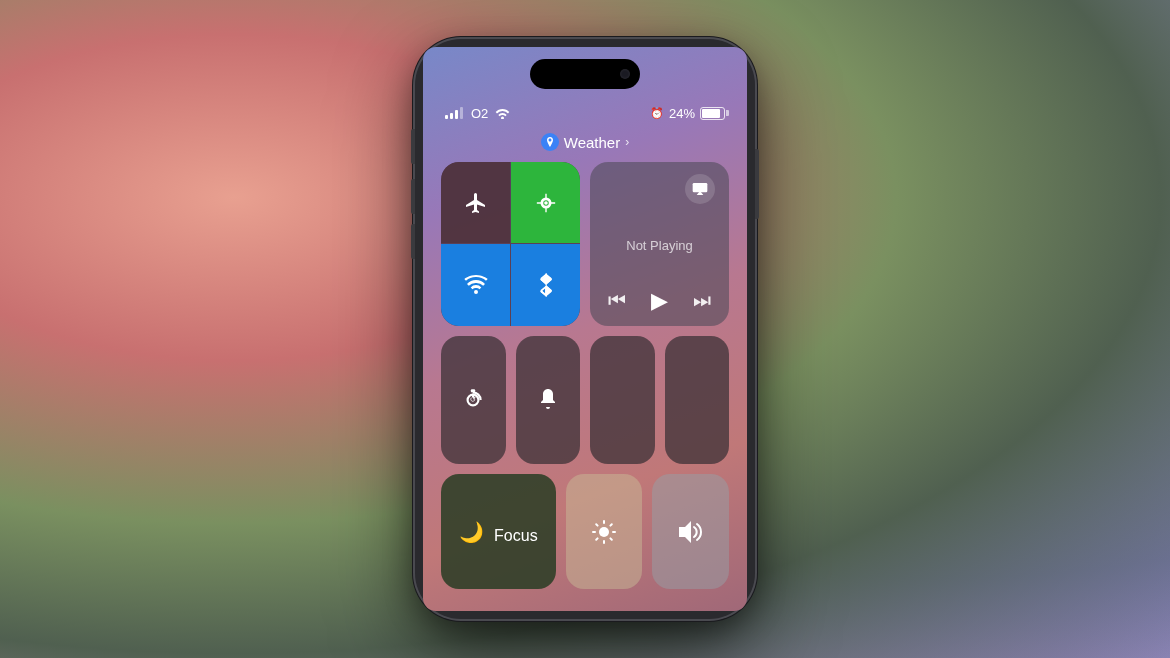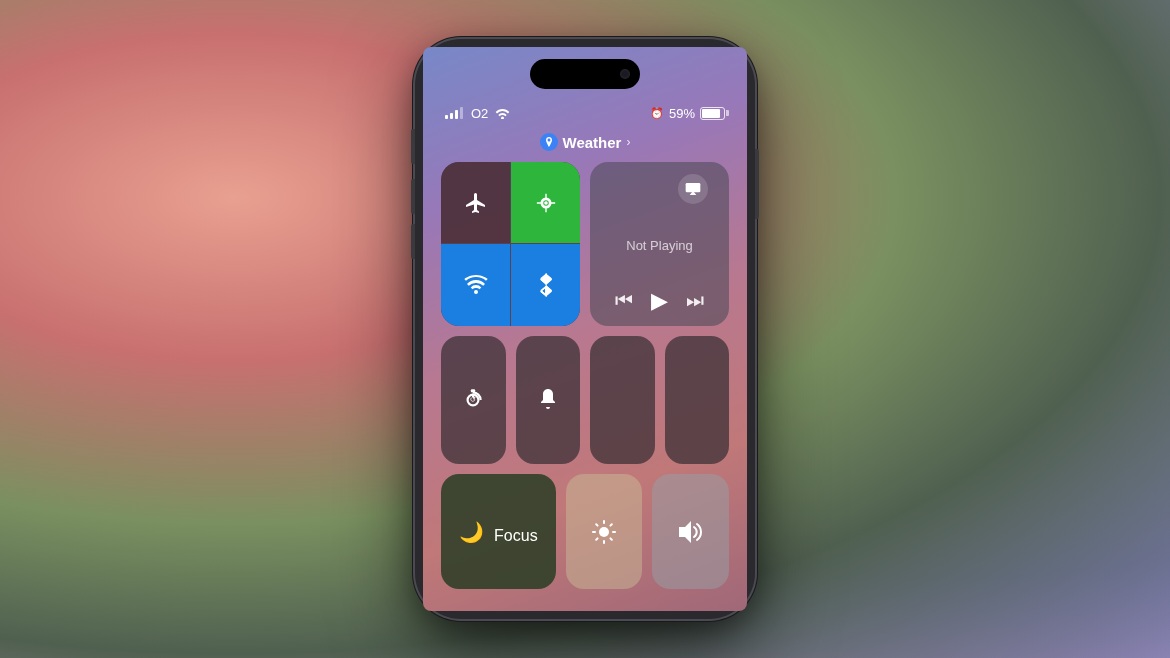--- a/index.html
+++ b/index.html
@@ -64,21 +64,21 @@
       top: 110px;
       width: 4px;
       height: 70px;
       background: #3a3a3e;
       border-radius: 0 2px 2px 0;
     }
 
     .phone-screen {
       position: absolute;
       inset: 8px;
-      border-radius: 8px;
+      border-radius: 13px;
       overflow: hidden;
       background: linear-gradient(160deg, #7888c8 0%, #9878b8 25%, #b87890 50%, #c07878 75%, #a06878 100%);
     }
 
     
     .dynamic-island {
       position: absolute;
       top: 12px;
       left: 50%;
       transform: translateX(-50%);
@@ -204,21 +204,21 @@
       display: flex;
       align-items: center;
       justify-content: center;
       color: white;
       font-size: 9px;
     }
 
     .weather-text {
       color: white;
       font-size: 15px;
-      font-weight: 700;
+      font-weight: 400;
     }
 
     .weather-chevron {
       color: white;
       font-size: 12px;
       opacity: 0.8;
     }
 
     
     .control-center {
@@ -263,21 +263,21 @@
     .conn-btn.active-green { background: #2db53c; }
     .conn-btn.active-blue { background: #1a7fe0; }
     .conn-btn.active-blue2 { background: #1a7fe0; }
 
     
     .media-block {
       background: rgba(80, 75, 90, 0.6);
       border-radius: 18px;
       display: flex;
       flex-direction: column;
-      padding: 12px 21px;
+      padding: 12px 14px;
       justify-content: space-between;
     }
 
     .media-top {
       display: flex;
       justify-content: flex-end;
     }
 
     .airplay-btn {
       width: 30px;
@@ -420,21 +420,21 @@
           </div>
           <span class="carrier-text">O2</span>
           <span class="wifi-icon">
             <svg width="15" height="12" viewBox="0 0 15 12" fill="white">
               <path d="M7.5 9.5a1.5 1.5 0 1 1 0 3 1.5 1.5 0 0 1 0-3zm0-3.5a5.5 5.5 0 0 1 4.2 1.9l-1.4 1.4A3.5 3.5 0 0 0 7.5 8a3.5 3.5 0 0 0-2.8 1.3L3.3 7.9A5.5 5.5 0 0 1 7.5 6zm0-4a9 9 0 0 1 6.8 3.1L13 6.5A7 7 0 0 0 7.5 4a7 7 0 0 0-5.5 2.5L.7 5.1A9 9 0 0 1 7.5 2z"></path>
             </svg>
           </span>
         </div>
         <div class="status-right">
           <span class="alarm-icon">⏰</span>
-          <span class="battery-text">59%</span>
+          <span class="battery-text">24%</span>
           <div class="battery-icon">
             <div class="battery-fill"></div>
           </div>
         </div>
       </div>
 
       <div class="weather-bar">
         <div class="location-icon">
           <svg width="10" height="10" viewBox="0 0 10 10" fill="white">
             <path d="M5 0C3.3 0 2 1.3 2 3c0 2.25 3 7 3 7s3-4.75 3-7C8 1.3 6.7 0 5 0zm0 4.5C4.2 4.5 3.5 3.8 3.5 3S4.2 1.5 5 1.5 6.5 2.2 6.5 3 5.8 4.5 5 4.5z"></path>

